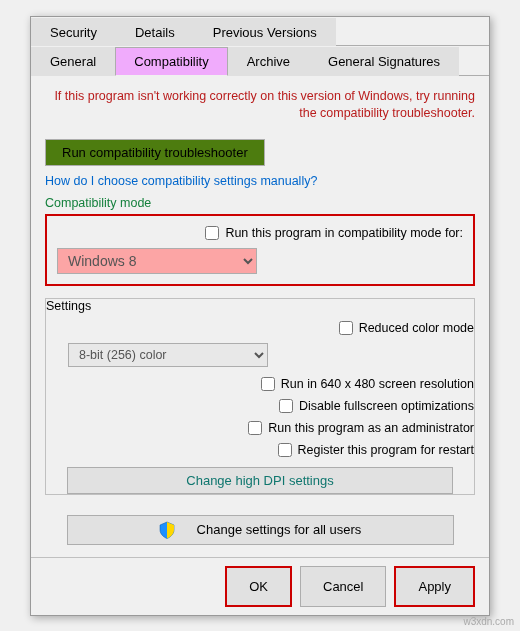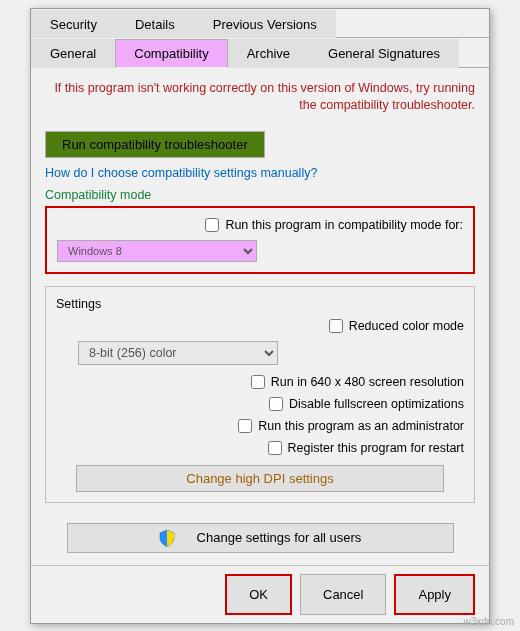--- a/index.html
+++ b/index.html
@@ -106,32 +106,31 @@
     }
     .checkbox-label {
       font-size: 12.5px;
       color: #000;
     }
 
     .dropdown {
       display: block;
       width: 200px;
       padding: 3px 6px;
-      background: #f0abfc;
-      border: 1px solid #adadad;
-      font-size: 11px;
+      background: #fca5a5;
+      border: 1px solid #adadad;
+      font-size: 14px;
       color: #555;
       cursor: pointer;
       appearance: auto;
     }
 
     
     .settings-box {
       border: 1px solid #c0c0c0;
-      padding: 10px;
       margin-bottom: 12px;
     }
 
     .settings-title {
       font-size: 12.5px;
       color: #000;
       margin-bottom: 8px;
     }
 
     .color-dropdown {
@@ -147,21 +146,21 @@
       appearance: auto;
     }
 
     .change-btn {
       display: block;
       padding: 5px 16px;
       background: #e1e1e1;
       border: 1px solid #adadad;
       cursor: pointer;
       font-size: 13px;
-      color: #a16207;
+      color: #0f766e;
       margin: 10px auto 0 auto;
       text-align: center;
       width: 90%;
     }
 
     
     .shield-btn {
       display: flex;
       align-items: center;
       gap: 22px;

